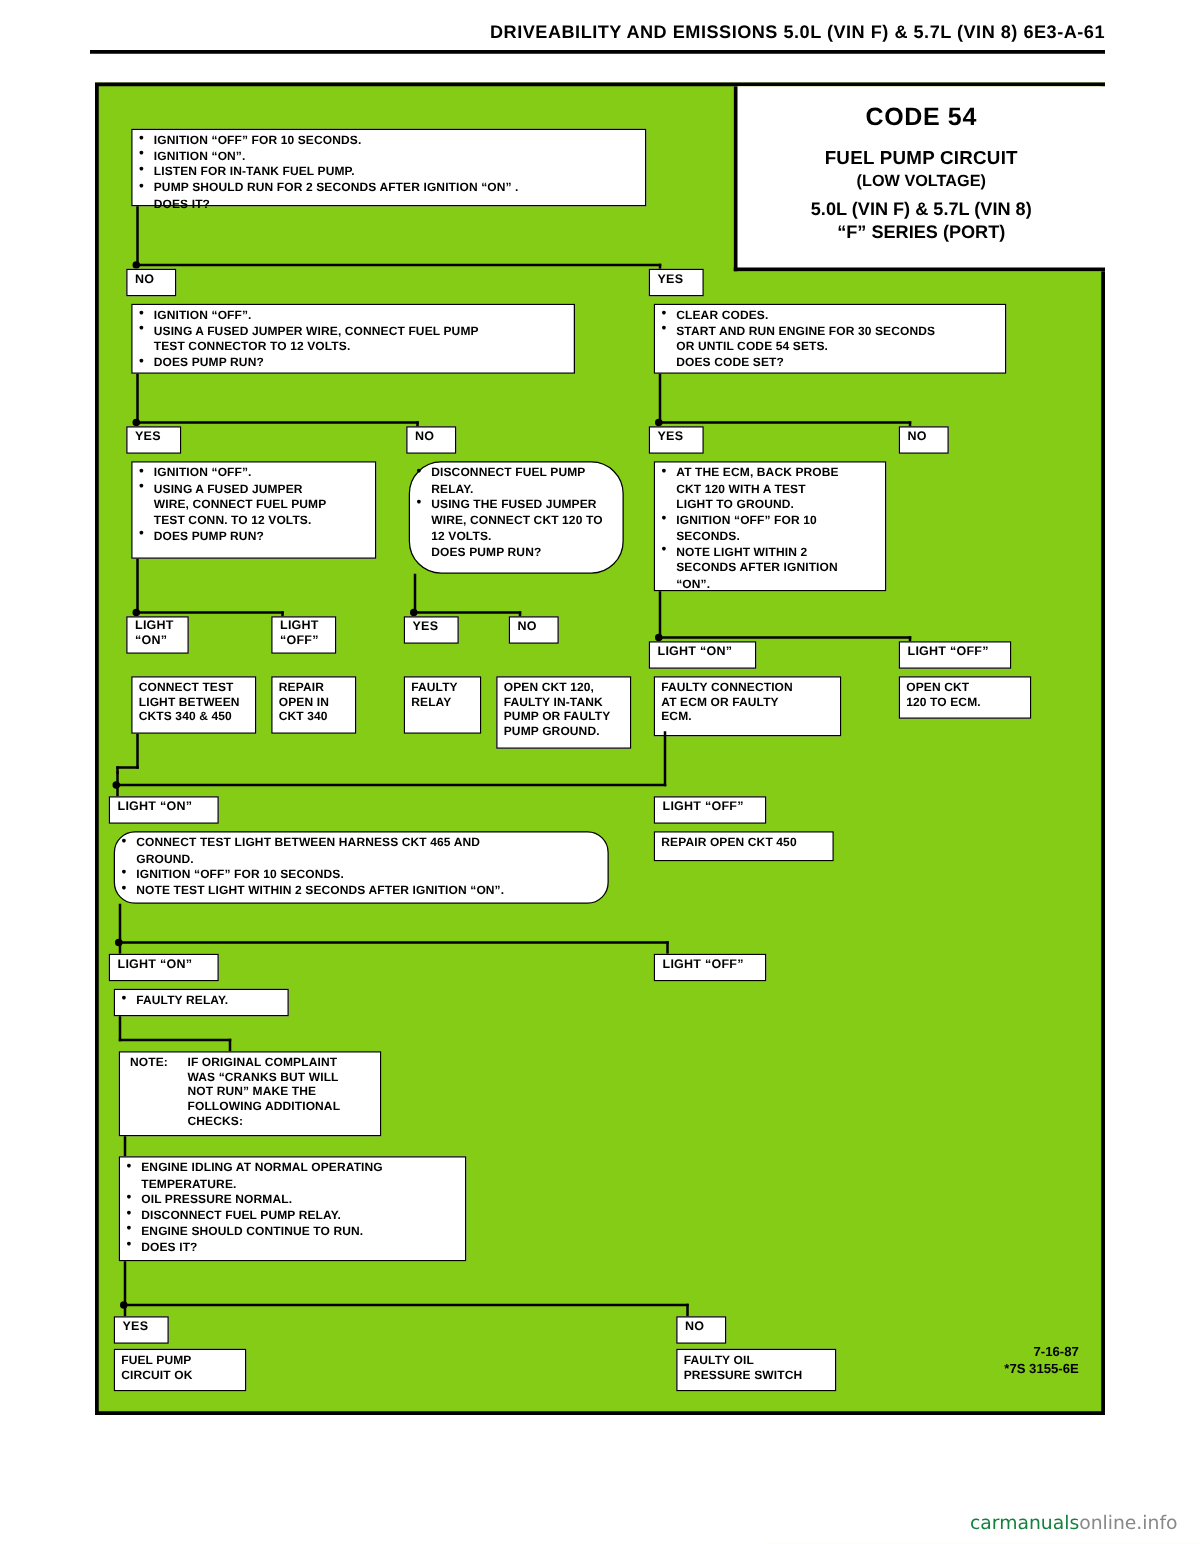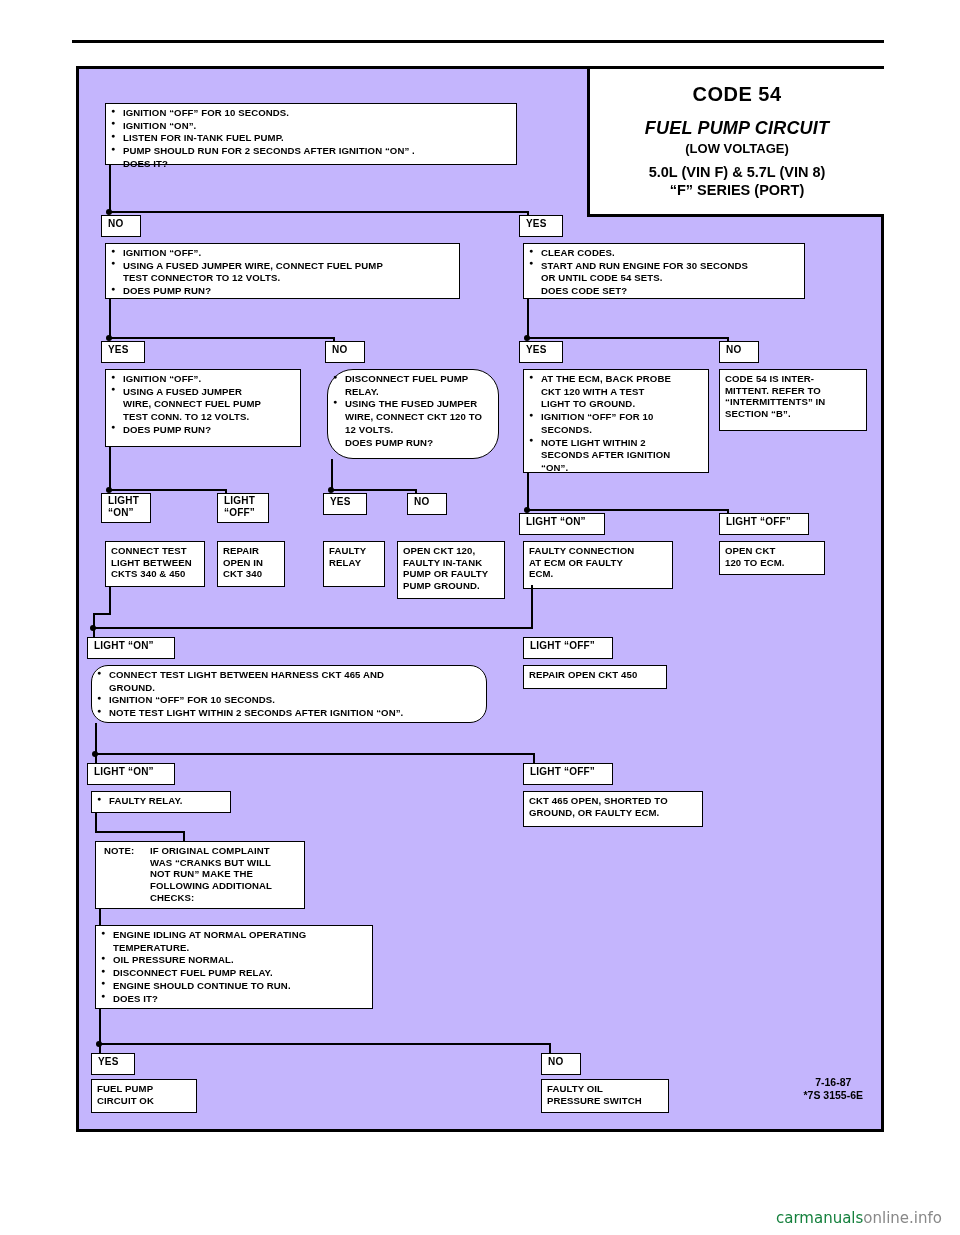--- a/index.html
+++ b/index.html
@@ -39,21 +39,21 @@
   }
   
   .frame {
     position: absolute;
     left: 76px;
     top: 66px;
     width: 808px;
     height: 1066px;
     border: 3px solid #000;
     box-sizing: border-box;
-    background: #c4b5fd;
+    background: #84cc16;
   }
   
   .node {
     position: absolute;
     box-sizing: border-box;
     border: 1.5px solid #000;
     background: #fff;
     font-size: 9.6px;
     font-weight: bold;
     line-height: 1.22;
@@ -104,25 +104,24 @@
     text-align: center;
     background: #fff;
   }
   .code-box .t1 {
     font-size: 20px;
     font-weight: bold;
     margin-top: 14px;
     letter-spacing: 0.5px;
   }
   .code-box .t2 {
-    font-size: 18px;
+    font-size: 15px;
     font-weight: bold;
     margin-top: 12px;
     letter-spacing: 0.2px;
-    font-style: italic;
   }
   .code-box .t3 {
     font-size: 13px;
     font-weight: bold;
     margin-top: 2px;
   }
   .code-box .t4 {
     font-size: 14.5px;
     font-weight: bold;
     margin-top: 8px;
@@ -141,21 +140,21 @@
     position: absolute;
     width: 6px;
     height: 6px;
     border-radius: 50%;
     background: #000;
   }
   .footer-date {
     position: absolute;
     right: 18px;
     bottom: 26px;
-    text-align: center;
+    text-align: right;
     font-size: 10.5px;
     font-weight: bold;
     line-height: 1.3;
   }
   .watermark {
     position: absolute;
     right: 18px;
     bottom: 8px;
     font-size: 15px;
     color: #555;
@@ -164,20 +163,21 @@
   .wm-a { color:#15803d; }
   .wm-b { color:#888; }
   .note-label { font-weight: bold; }
   .note-body { display:inline-block; vertical-align: top; }
 </style>
 </head>
 <body>
 
 <div id="page">
 
+  <div class="doc-header">DRIVEABILITY AND EMISSIONS 5.0L (VIN F) &amp; 5.7L (VIN 8)  6E3-A-61</div>
   <div class="header-rule"></div>
 
   <div class="frame">
 
     <div class="code-box">
       <div class="t1">CODE 54</div>
       <div class="t2">FUEL PUMP CIRCUIT</div>
       <div class="t3">(LOW VOLTAGE)</div>
       <div class="t4">5.0L (VIN F) &amp;  5.7L (VIN 8)</div>
       <div class="t5">“F”  SERIES  (PORT)</div>
@@ -262,26 +262,20 @@
         <li class="cont">CKT 120 WITH A TEST</li>
         <li class="cont">LIGHT TO GROUND.</li>
         <li>IGNITION “OFF” FOR 10</li>
         <li class="cont">SECONDS.</li>
         <li>NOTE LIGHT WITHIN 2</li>
         <li class="cont">SECONDS AFTER IGNITION</li>
         <li class="cont">“ON”.</li>
       </ul>
     </div>
 
-    <div class="node" style="left:640px; top:300px; width:148px; height:62px;">
-      <div>CODE 54 IS INTER-</div>
-      <div>MITTENT.  REFER TO</div>
-      <div>“INTERMITTENTS” IN</div>
-      <div>SECTION “B”.</div>
-    </div>
 
     <div class="ln" style="left:30px; top:378px; width:2px; height:44px;"></div>
     <div class="ln" style="left:30px; top:420px; width:118px; height:2px;"></div>
     <div class="ln" style="left:146px; top:420px; width:2px; height:18px;"></div>
     <div class="dot" style="left:27px; top:418px;"></div>
 
     <div class="label" style="left:22px; top:424px; width:50px; height:30px; padding-top:1px;">
       <div>LIGHT</div>
       <div>“ON”</div>
     </div>
@@ -379,24 +373,20 @@
 
     <div class="label" style="left:8px; top:694px; width:88px; height:22px;">LIGHT “ON”</div>
     <div class="label" style="left:444px; top:694px; width:90px; height:22px;">LIGHT “OFF”</div>
 
     <div class="node" style="left:12px; top:722px; width:140px; height:22px;">
       <ul class="bul">
         <li>FAULTY RELAY.</li>
       </ul>
     </div>
 
-    <div class="node" style="left:444px; top:722px; width:180px; height:36px;">
-      <div>CKT 465 OPEN, SHORTED TO</div>
-      <div>GROUND, OR FAULTY ECM.</div>
-    </div>
 
     <div class="ln" style="left:16px; top:744px; width:2px; height:20px;"></div>
     <div class="ln" style="left:16px; top:762px; width:90px; height:2px;"></div>
     <div class="ln" style="left:104px; top:762px; width:2px; height:12px;"></div>
 
     <div class="node" style="left:16px; top:772px; width:210px; height:68px; padding-left:8px;">
       <div style="display:flex;">
         <span class="note-label" style="width:46px;">NOTE:</span>
         <span class="note-body">
           <span style="display:block;">IF ORIGINAL COMPLAINT</span>

